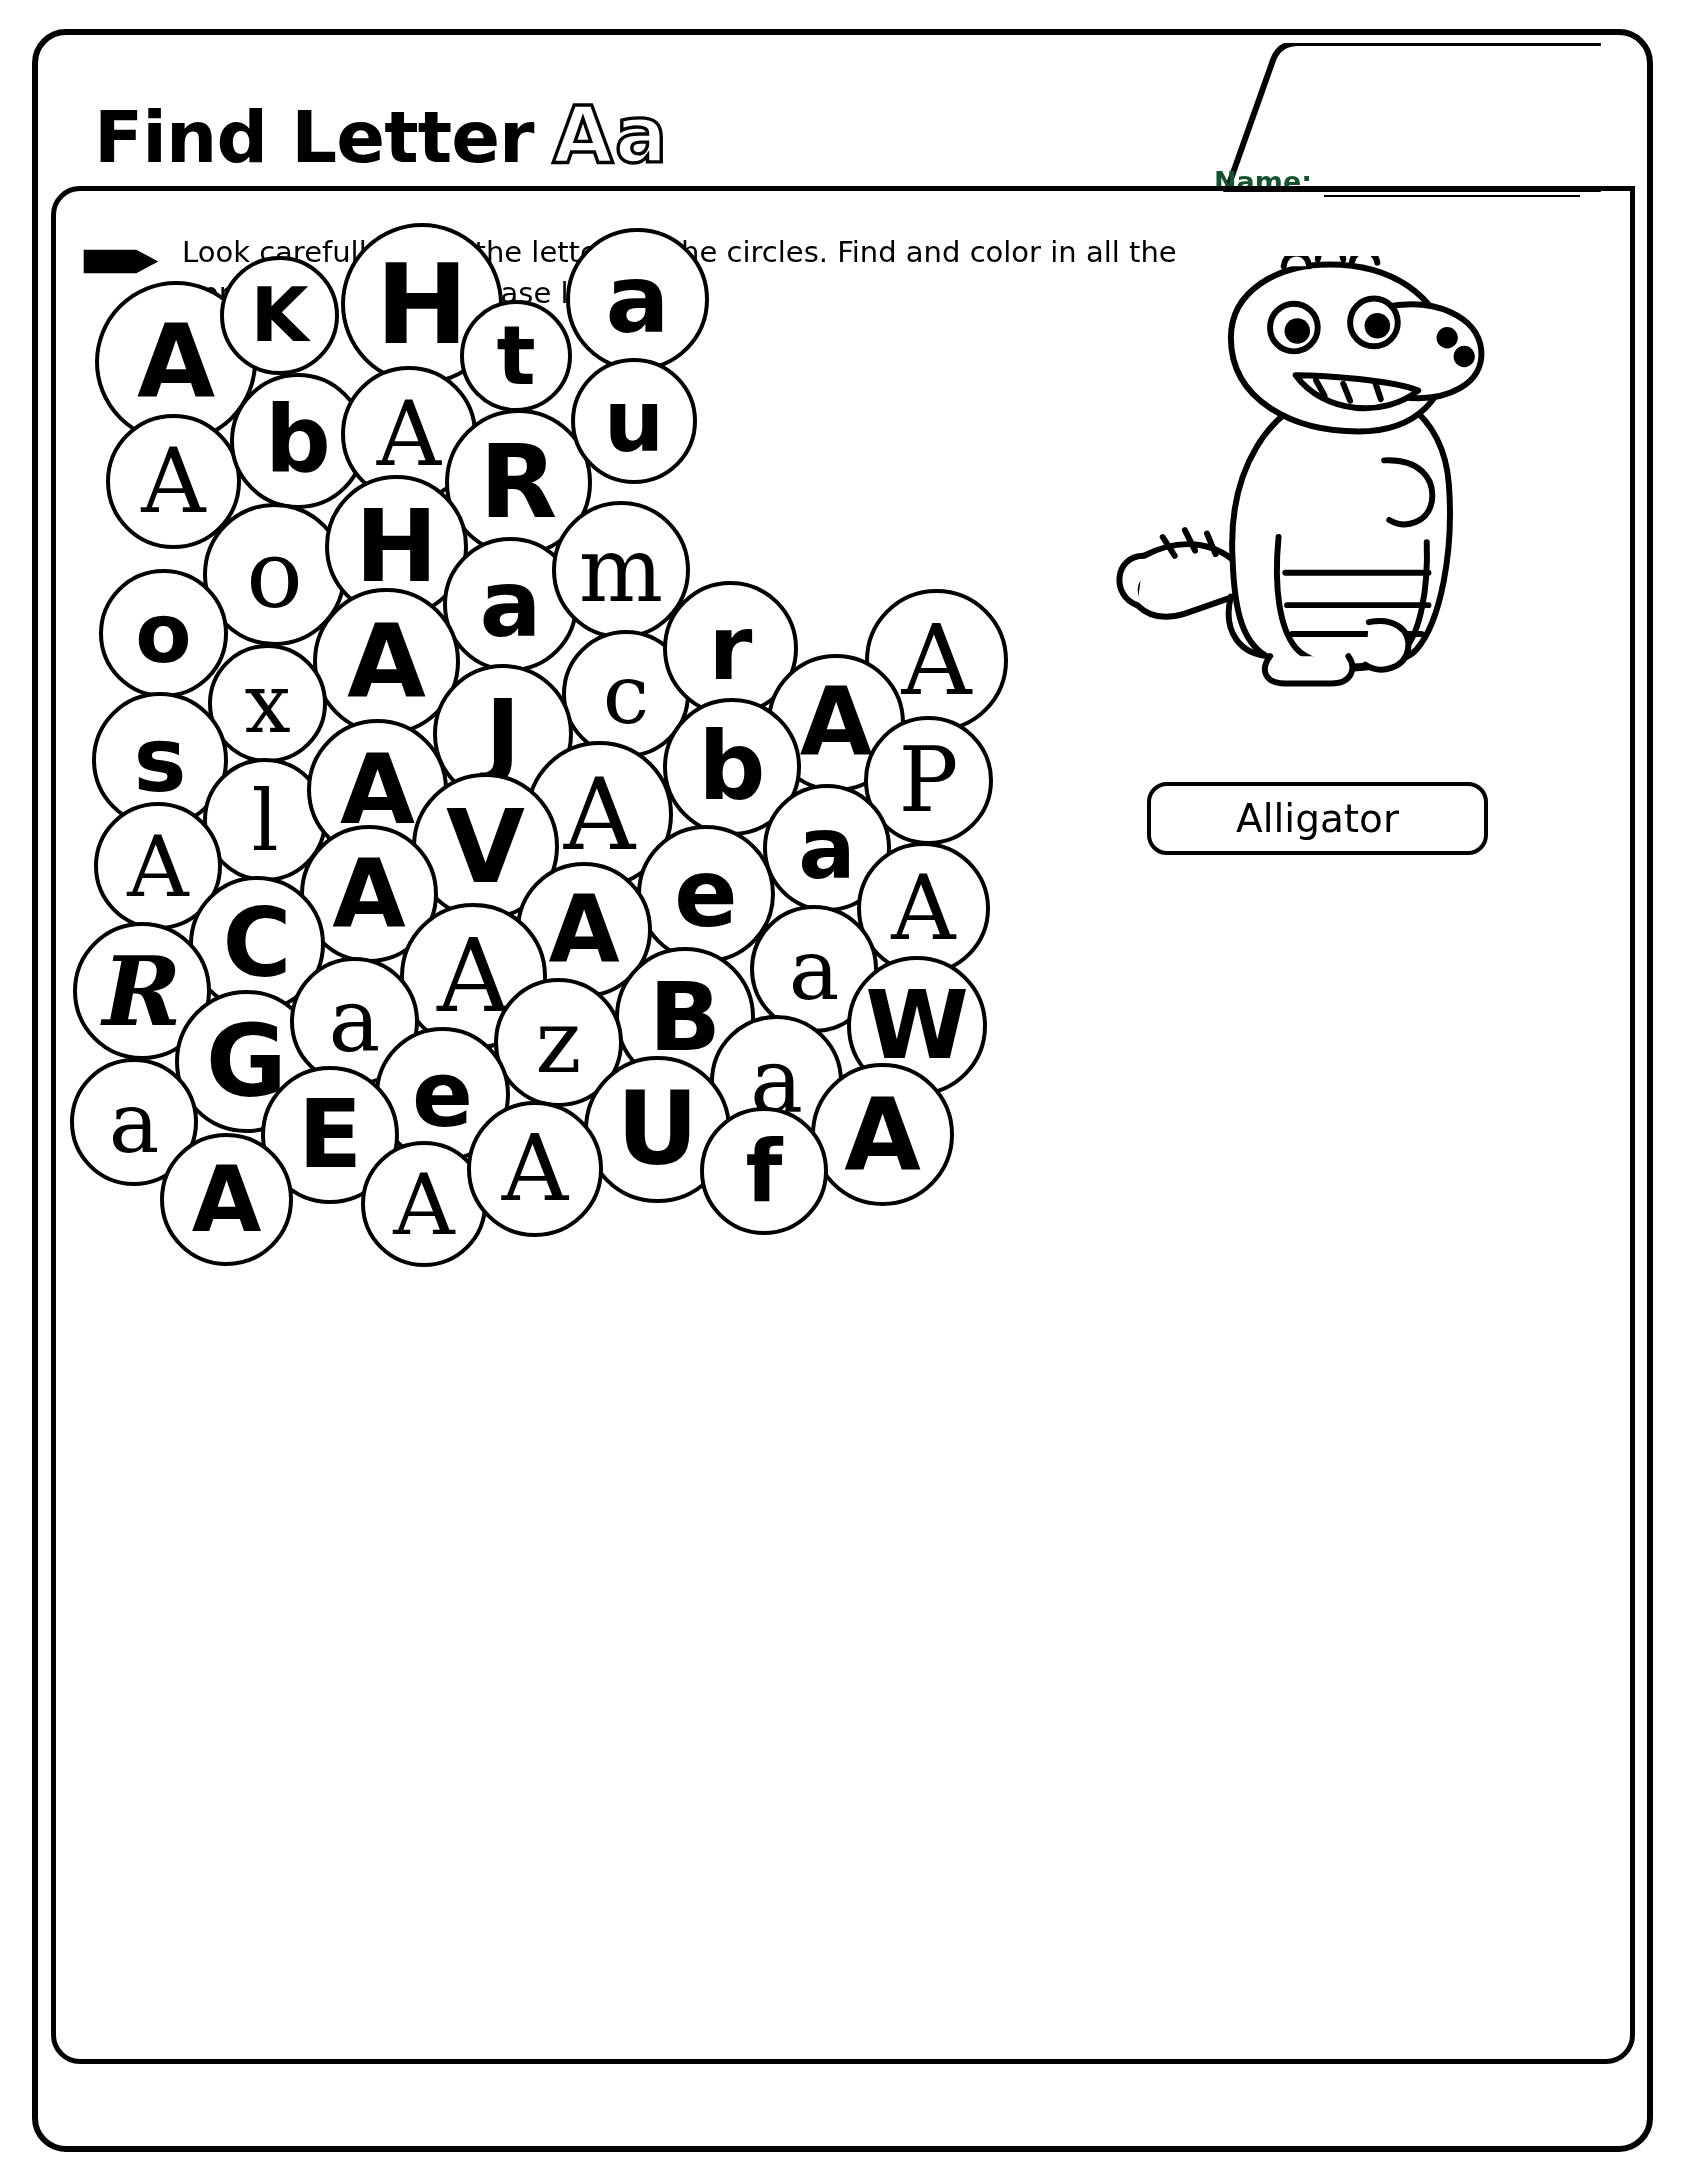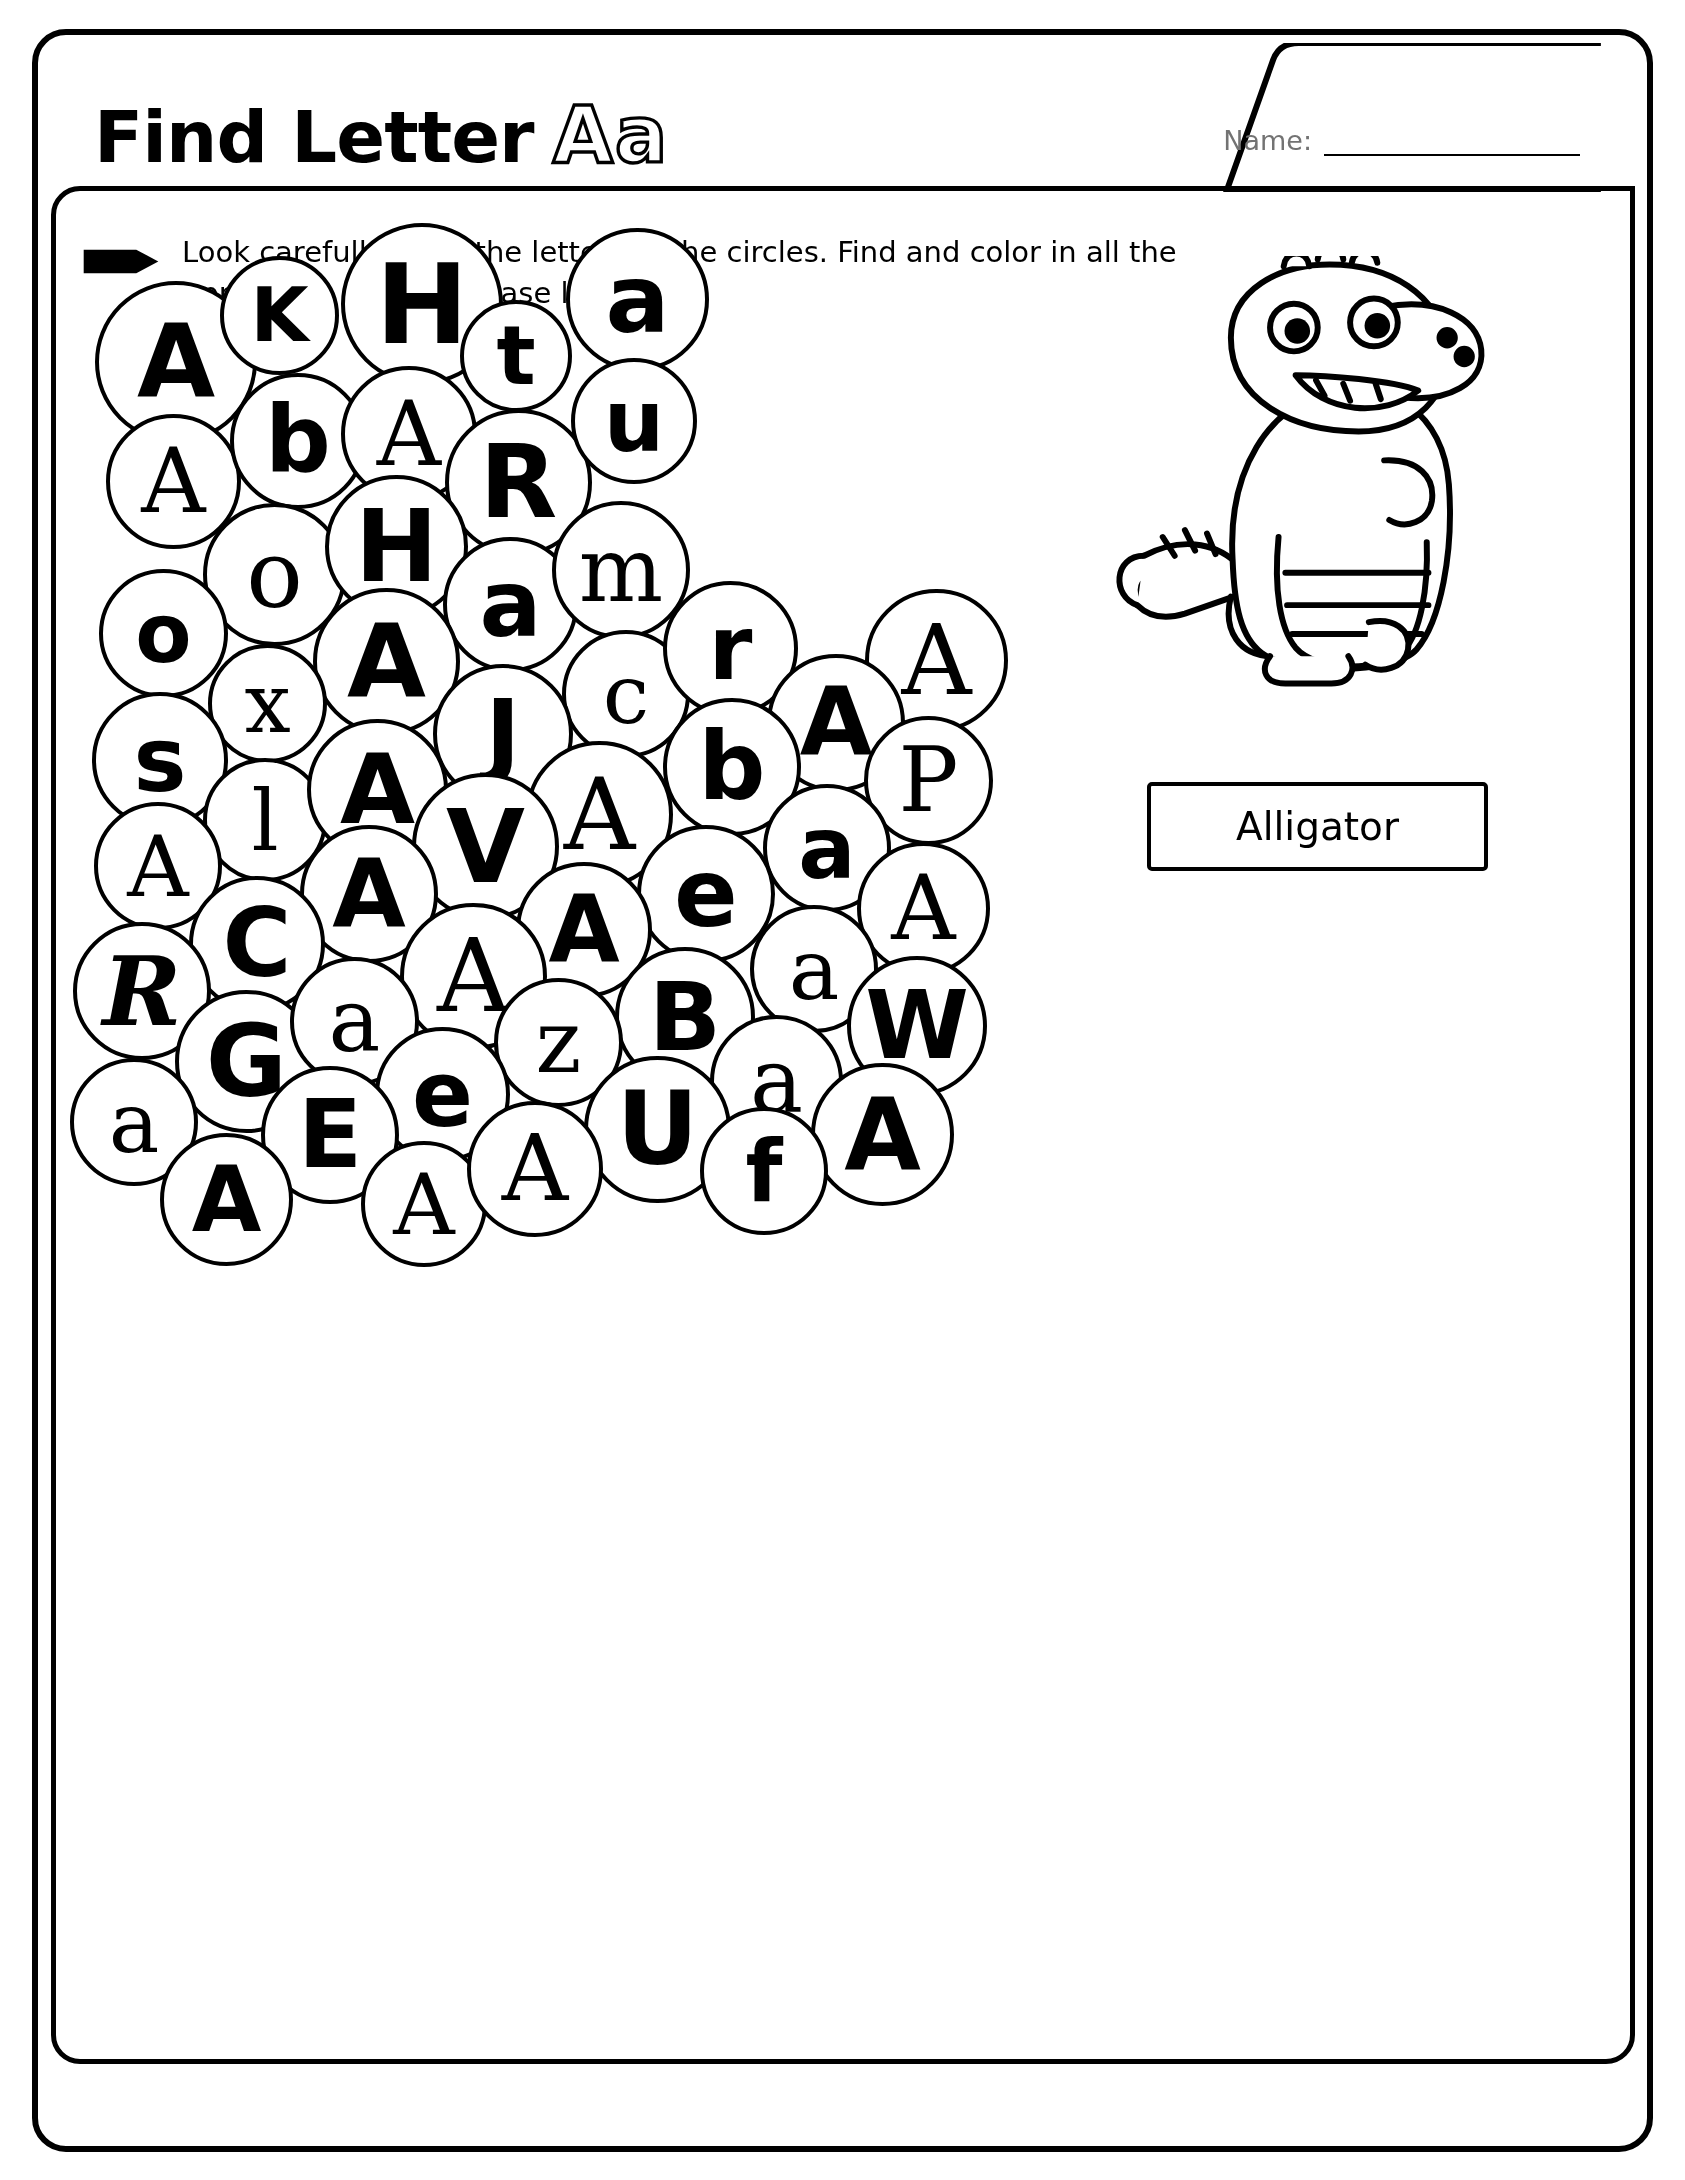--- a/index.html
+++ b/index.html
@@ -77,23 +77,24 @@
   .brand-logo .go { color: #b9b9b9; }
   .name-row {
     position: absolute;
     right: 55px; top: 82px;
     display: flex;
     align-items: flex-end;
     gap: 12px;
   }
   .name-label {
     font-size: 27px;
-    font-weight: normal;
-    color: #737373;
-    font-family: "DejaVu Sans", sans-serif;
+    font-weight: bold;
+    color: #14532d;
+    font-family: "DejaVu Sans", sans-serif;
+    margin-top: 41px;
   }
   .name-line {
     width: 256px;
     border-bottom: 2.6px solid #000;
     height: 3.4px;
   }
 
   
   .inner-frame {
     position: absolute;
@@ -126,23 +127,23 @@
 
   
   .dino-area {
     position: absolute;
     left: 1103px; top: 256px;
     width: 392px; height: 647px;
   }
   .word-box {
     position: absolute;
     left: 44px; top: 526px;
-    width: 341px; height: 89px;
+    width: 341px; height: 73px;
     border: 4.3px solid #000;
-    border-radius: 5px;
+    border-radius: 20px;
     background: #fff;
     display: flex;
     align-items: center;
     justify-content: center;
     text-align: right;
   }
   .word-box span {
     font-size: 39px;
     color: #000;
     font-family: "DejaVu Sans", sans-serif;

